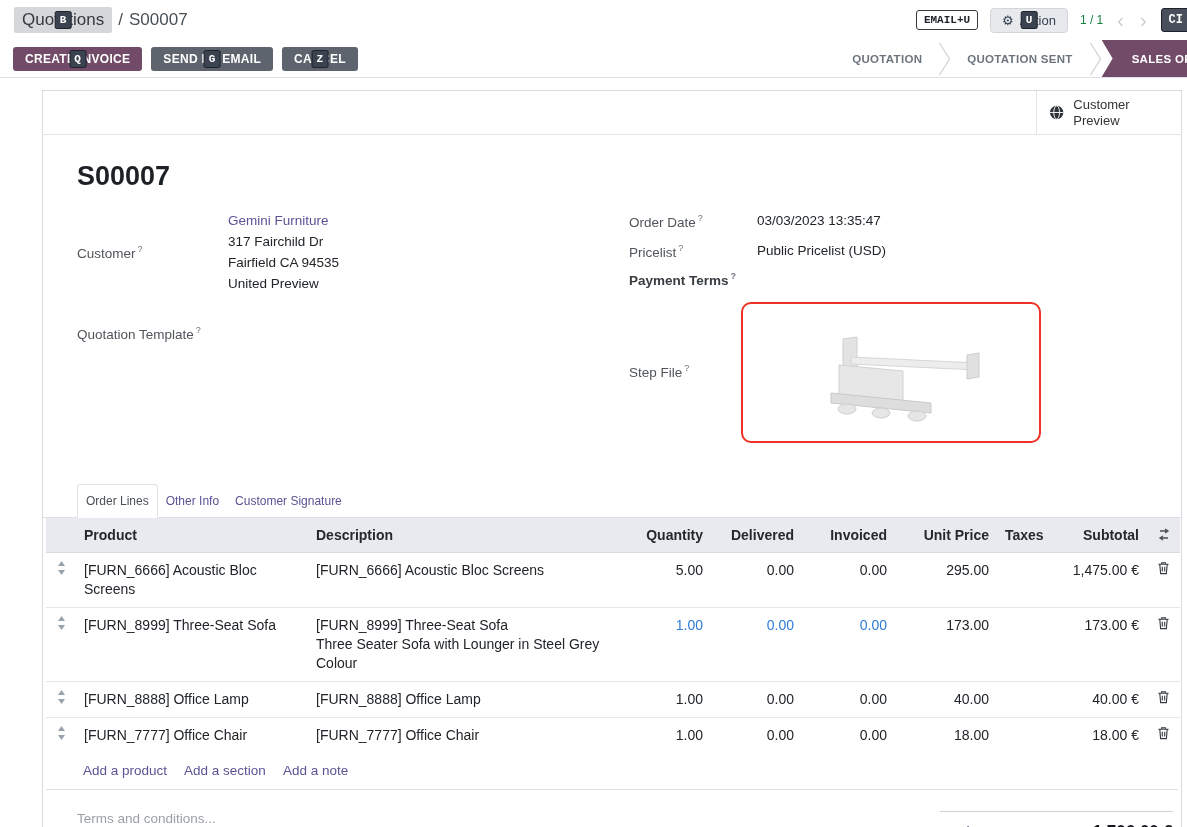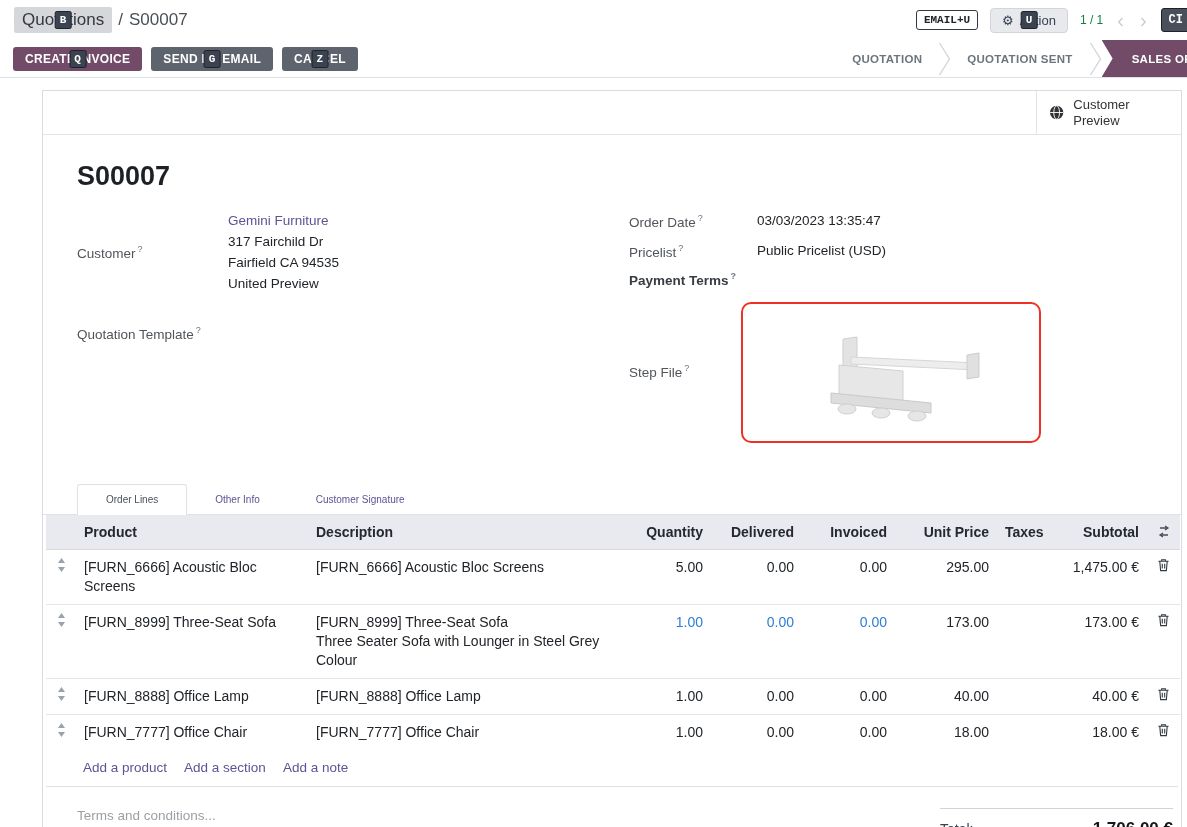--- a/index.html
+++ b/index.html
@@ -64,21 +64,21 @@
   .flabel.bold{font-weight:bold;color:#383d42}
   .q{color:#6b7280;font-size:9px;vertical-align:super;margin-left:2px}
   .fvalue{color:#212529;line-height:21px}
   a.linkish{color:var(--link);text-decoration:none;cursor:pointer}
   .addr div{line-height:21px}
   .tmpl-row{margin-top:30px}
   .stepbox{margin-left:-16px;width:300px;height:141px;border:2px solid var(--stepfile_border);
     border-radius:10px;background:#fff;display:flex;align-items:center;justify-content:center;margin-top:2px}
   
   .tabs{margin-top:32px;padding-left:34px;border-bottom:1px solid #dee2e6;display:flex;align-items:flex-end}
-  .tab{padding:9px 28px;font-size:10px;color:var(--link);cursor:pointer;white-space:nowrap}
+  .tab{padding:9px 8px;font-size:12px;color:var(--link);cursor:pointer;white-space:nowrap}
   .tab.active{background:#fff;border:1px solid #dee2e6;border-bottom:1px solid #fff;
     margin-bottom:-1px;color:#495057;border-top-left-radius:3px;border-top-right-radius:3px}
   
   .lines{padding:0 3px}
   table.olines{width:100%;border-collapse:collapse;table-layout:fixed;font-size:14px}
   .olines th{background:var(--table_header_bg);color:#24292f;font-weight:bold;text-align:left;
     padding:9px 8px;border-bottom:1px solid #d8dadd;white-space:nowrap}
   .olines th.num{text-align:right}
   .olines td{padding:8px;border-top:1px solid #e4e6ea;vertical-align:top;color:#212529;line-height:19px}
   .olines td.num{text-align:right;white-space:nowrap}

